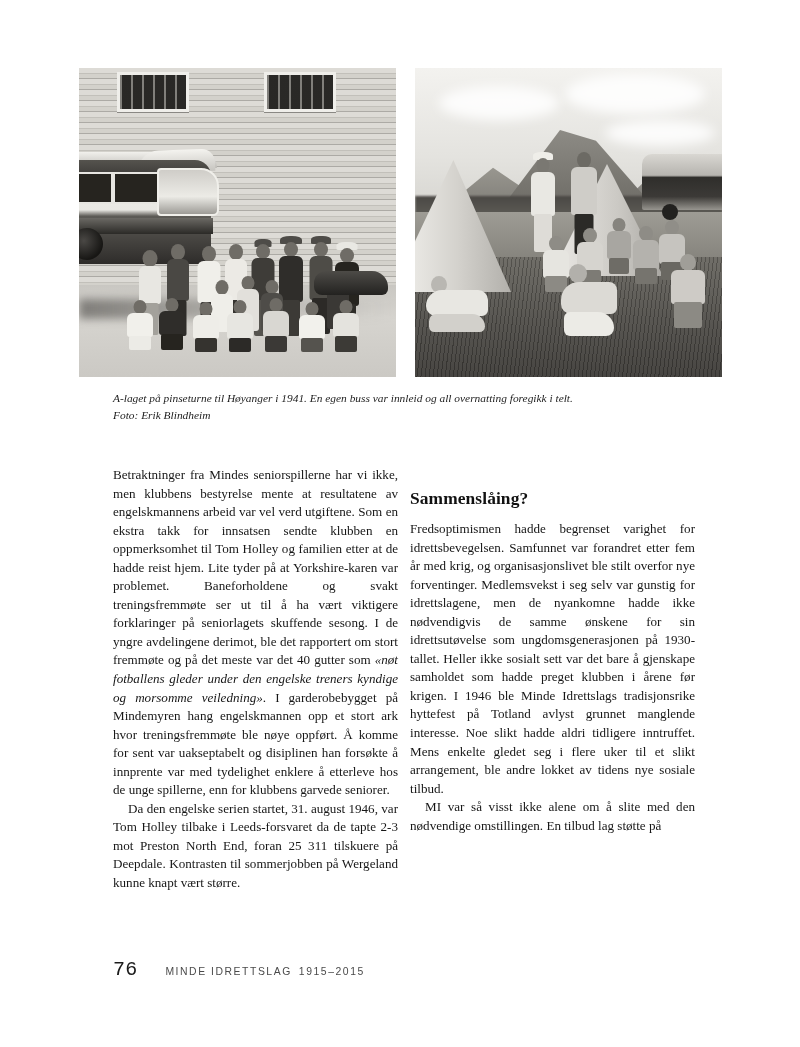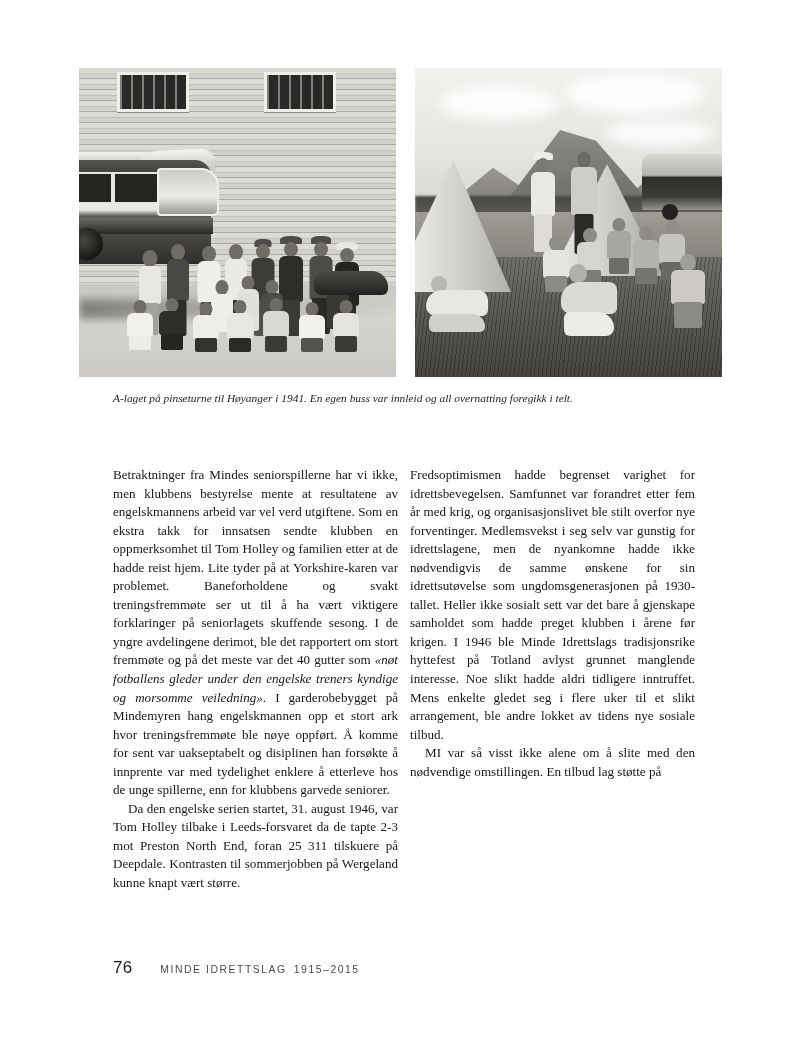--- a/index.html
+++ b/index.html
@@ -255,22 +255,22 @@
   
   .footer {
     position: absolute;
     left: 113px;
     top: 958px;
     display: flex;
     align-items: baseline;
     gap: 28px;
   }
   .folio {
-    font-family: Liberation Sans, sans-serif;
-    font-size: 17px;
+    font-family: Liberation Mono, monospace;
+    font-size: 20px;
     font-weight: 400;
     color: #1b1b1b;
     letter-spacing: .2px;
   }
   .runhead {
     font-family: "Liberation Sans", sans-serif;
     font-size: 10.4px;
     letter-spacing: 1.55px;
     color: #4a4a4a;
   }
@@ -471,28 +471,30 @@
       <div class="fig" style="left:10px;top:206px;width:64px;height:58px;">
         <span class="head" style="left:22%;top:2px;width:16px;height:17px;background:#b9b7b2;"></span>
         <span class="body" style="top:16px;width:62px;height:26px;background:#e8e7e2;border-radius:16px 10px 6px 10px;"></span>
         <span class="legs" style="top:40px;width:56px;height:18px;background:#d2d0cb;border-radius:8px 14px 6px 6px;"></span>
       </div>
     </div>
   </div>
 
   <div class="caption">
     <div>A-laget på pinseturne til Høyanger i 1941. En egen buss var innleid og all overnatting foregikk i telt.</div>
+    <div>Foto: Erik Blindheim</div>
   </div>
 
   <div class="col col-left">
     <p><span>Betraktninger fra Mindes seniorspillerne har vi ikke, men klubbens bestyrelse mente at resultatene av engelskmannens arbeid var vel verd utgiftene. Som en ekstra takk for innsatsen sendte klubben en oppmerksomhet til Tom Holley og familien etter at de hadde reist hjem. Lite tyder på at Yorkshire-karen var problemet. Baneforholdene og svakt treningsfremmøte ser ut til å ha vært viktigere forklaringer på seniorlagets skuffende sesong. I de yngre avdelingene derimot, ble det rapportert om stort fremmøte og på det meste var det 40 gutter som </span><em class="quote">«nøt fotballens gleder under den engelske treners kyndige og morsomme veiledning»</em><span>. I garderobebygget på Mindemyren hang engelskmannen opp et stort ark hvor treningsfremmøte ble nøye oppført. Å komme for sent var uakseptabelt og disiplinen han forsøkte å innprente var med tydelighet enklere å etterleve hos de unge spillerne, enn for klubbens garvede seniorer.</span></p>
     <p class="indent">Da den engelske serien startet, 31. august 1946, var Tom Holley tilbake i Leeds-forsvaret da de tapte 2-3 mot Preston North End, foran 25 311 tilskuere på Deepdale. Kontrasten til sommerjobben på Wergeland kunne knapt vært større.</p>
   </div>
 
   <div class="col col-right">
+    <h2 class="section-head">Sammenslåing?</h2>
     <p>Fredsoptimismen hadde begrenset varighet for idrettsbevegelsen. Samfunnet var forandret etter fem år med krig, og organisasjonslivet ble stilt overfor nye forventinger. Medlemsvekst i seg selv var gunstig for idrettslagene, men de nyankomne hadde ikke nødvendigvis de samme ønskene for sin idrettsutøvelse som ungdomsgenerasjonen på 1930-tallet. Heller ikke sosialt sett var det bare å gjenskape samholdet som hadde preget klubben i årene før krigen. I 1946 ble Minde Idrettslags tradisjonsrike hyttefest på Totland avlyst grunnet manglende interesse. Noe slikt hadde aldri tidligere inntruffet. Mens enkelte gledet seg i flere uker til et slikt arrangement, ble andre lokket av tidens nye sosiale tilbud.</p>
     <p class="indent">MI var så visst ikke alene om å slite med den nødvendige omstillingen. En tilbud lag støtte på</p>
   </div>
 
   <div class="footer">
     <span class="folio">76</span>
     <span class="runhead">
       <span>MINDE IDRETTSLAG</span><span class="years">1915–2015</span>
     </span>
   </div>

